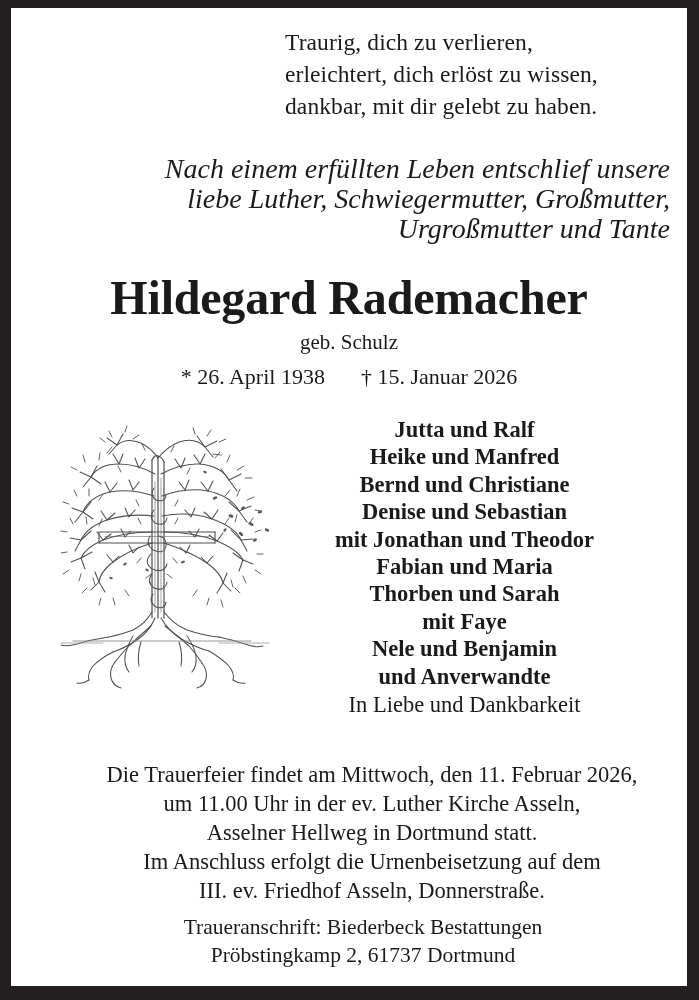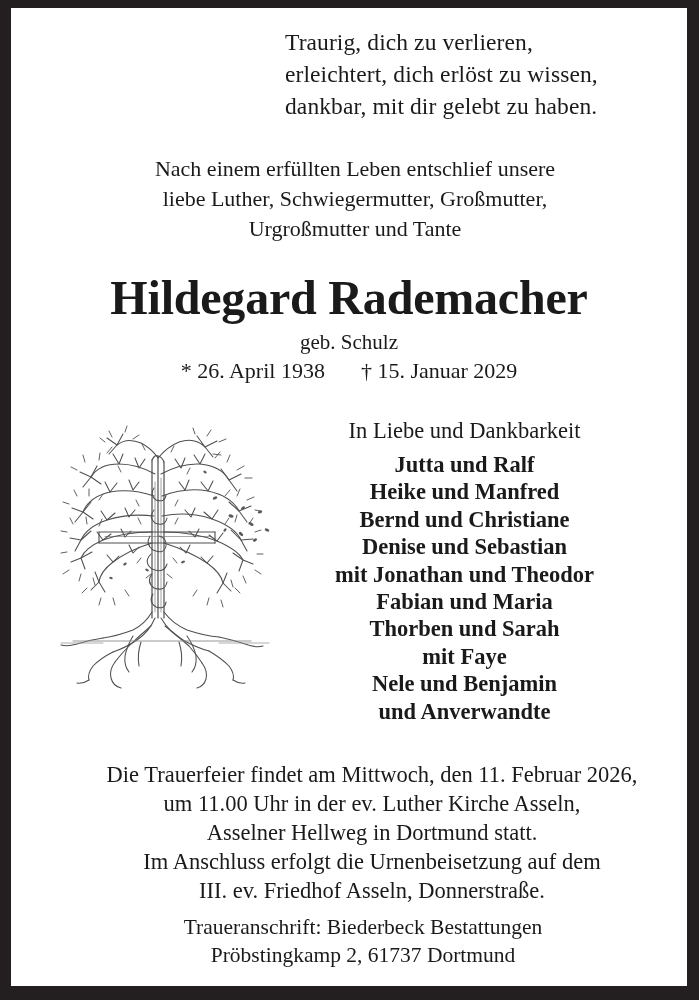--- a/index.html
+++ b/index.html
@@ -47,23 +47,24 @@
     letter-spacing: .1px;
   }
   #verse .vline { display: block; white-space: nowrap; }
 
   
   #intro {
     position: absolute;
     left: 29px;
     top: 146px;
     width: 630px;
-    text-align: center;
-    font-size: 22px;
+    text-align: right;
+    font-size: 28px;
     line-height: 30px;
+    font-style: italic;
   }
   #intro .iline { display: block; white-space: nowrap; }
 
   
   #name-block {
     position: absolute;
     left: 0;
     top: 262px;
     width: 100%;
     text-align: center;
@@ -75,20 +76,21 @@
     letter-spacing: -0.2px;
     white-space: nowrap;
     font-family: Liberation Serif, serif;
   }
   #maiden-name {
     font-size: 21px;
     line-height: 28px;
     margin-top: 2px;
   }
   #life-dates {
+    margin-top: 6px;
     font-size: 22px;
     line-height: 30px;
     display: flex;
     justify-content: center;
     gap: 36px;
   }
   #life-dates span { white-space: nowrap; }
 
   
   #tree-illustration {
@@ -162,21 +164,21 @@
       <span class="iline">Nach einem erfüllten Leben entschlief unsere</span>
       <span class="iline">liebe Luther, Schwiegermutter, Großmutter,</span>
       <span class="iline">Urgroßmutter und Tante</span>
     </div>
 
     <div id="name-block">
       <div id="deceased-name">Hildegard Rademacher</div>
       <div id="maiden-name">geb. Schulz</div>
       <div id="life-dates">
         <span>* 26. April 1938</span>
-        <span>† 15. Januar 2029</span>
+        <span>† 15. Januar 2026</span>
       </div>
     </div>
 
     <div id="tree-illustration">
       <svg viewBox="0 0 220 290" xmlns="http://www.w3.org/2000/svg">
         <g stroke="#4f4f4f" fill="none" stroke-width="1.05" stroke-linecap="round" stroke-linejoin="round">
 
           <path d="M97 48 L97 206 M103 44 L103 206 M109 50 L109 206" stroke-width="1.2"></path>
           <path d="M97 48 Q100 42 103 44 Q107 45 109 50" stroke-width="1.2"></path>
           <path d="M100 70 L100 200 M106 66 L106 200" stroke-width=".65" stroke="#6d6d6d"></path>
@@ -283,33 +285,33 @@
           <path d="M34 268 Q28 272 22 271"></path>
           <path d="M178 268 Q184 272 190 271"></path>
 
           <path d="M18 229 L196 229" stroke-width=".9" stroke="#8a8a8a"></path>
           <path d="M6 231 L48 231 M164 231 L214 231" stroke-width=".8" stroke="#9a9a9a"></path>
         </g>
       </svg>
     </div>
 
     <div id="mourners">
-      <div id="mourners-heading">In Liebe und Dankbarkeit</div>
       <div id="mourners-list">
         <span class="mline">Jutta und Ralf</span>
         <span class="mline">Heike und Manfred</span>
         <span class="mline">Bernd und Christiane</span>
         <span class="mline">Denise und Sebastian</span>
         <span class="mline">mit Jonathan und Theodor</span>
         <span class="mline">Fabian und Maria</span>
         <span class="mline">Thorben und Sarah</span>
         <span class="mline">mit Faye</span>
         <span class="mline">Nele und Benjamin</span>
         <span class="mline">und Anverwandte</span>
       </div>
+      <div id="mourners-heading">In Liebe und Dankbarkeit</div>
     </div>
 
     <div id="service-details">
       <span class="sline">Die Trauerfeier findet am Mittwoch, den 11. Februar 2026,</span>
       <span class="sline">um 11.00 Uhr in der ev. Luther Kirche Asseln,</span>
       <span class="sline">Asselner Hellweg in Dortmund statt.</span>
       <span class="sline">Im Anschluss erfolgt die Urnenbeisetzung auf dem</span>
       <span class="sline">III. ev. Friedhof Asseln, Donnerstraße.</span>
     </div>
 

